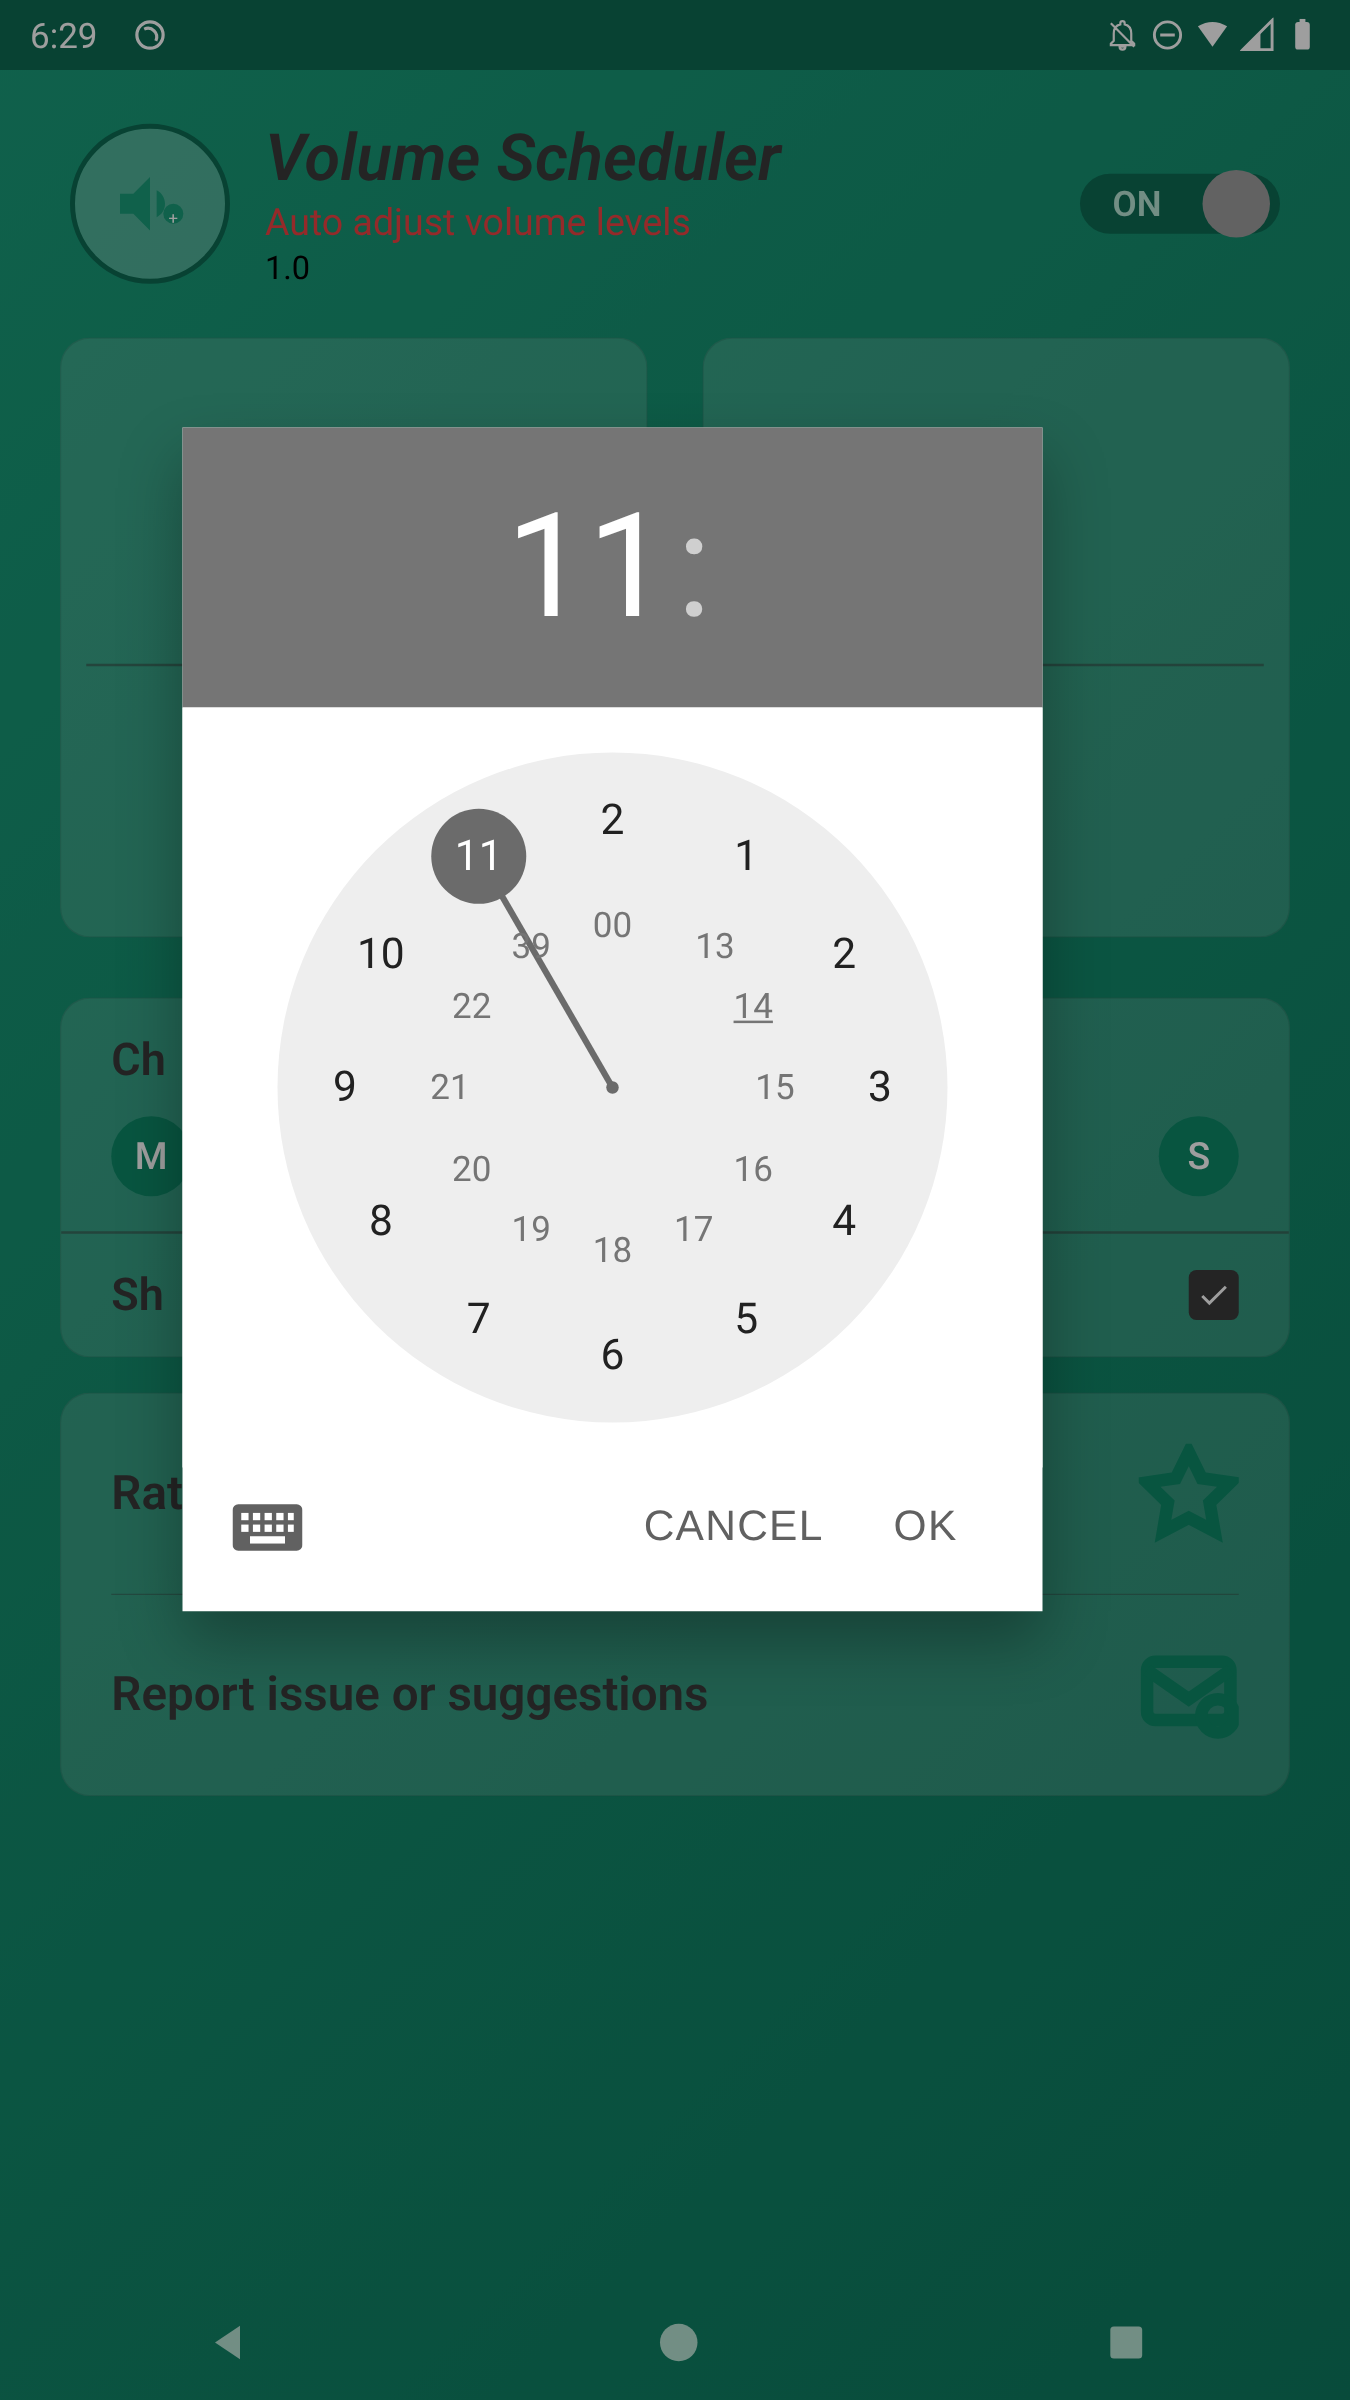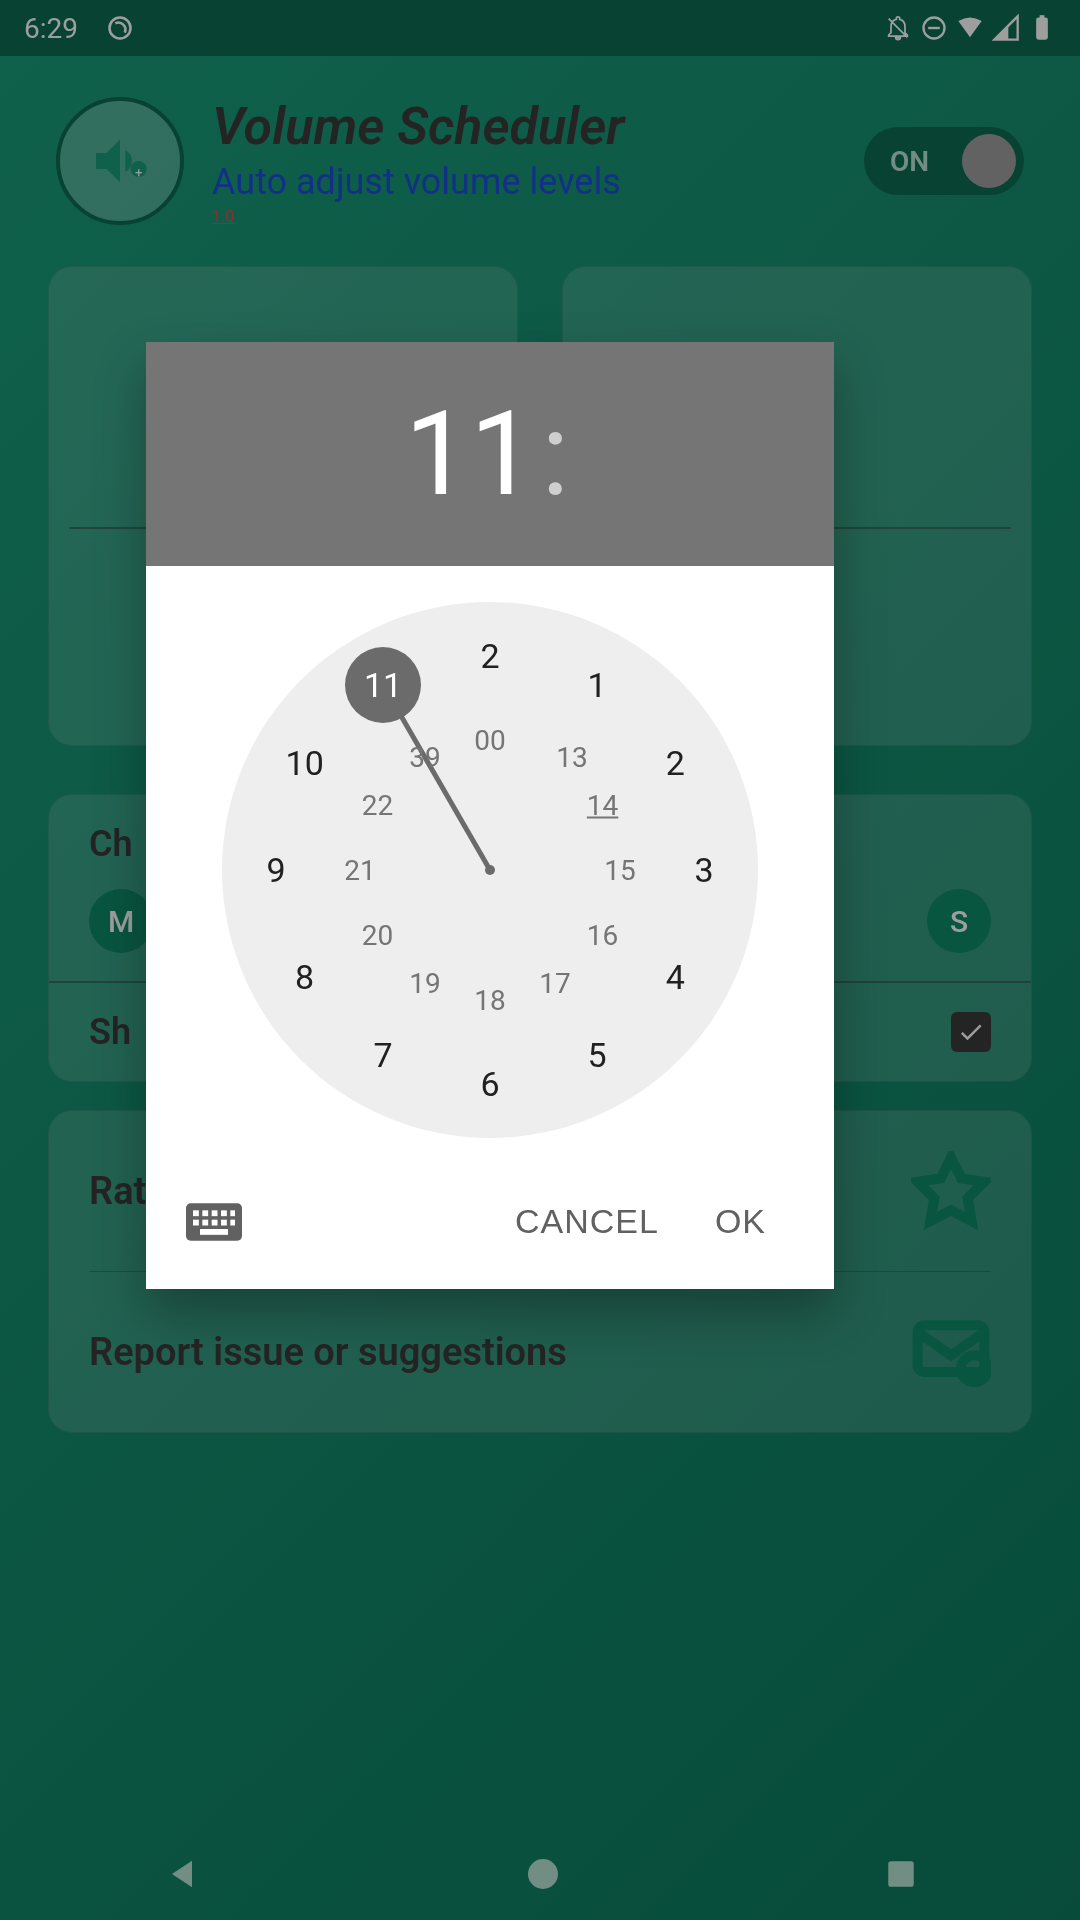--- a/index.html
+++ b/index.html
@@ -19,24 +19,24 @@
   .app-header {
     display: flex; align-items: center; padding: 40px 56px 20px 56px; gap: 28px;
   }
   .app-icon-circle {
     width: 128px; height: 128px; border-radius: 50%; background: rgba(255,255,255,0.25);
     border: 4px solid #0d6b53; display: flex; align-items: center; justify-content: center;
   }
   .app-icon-inner { fill: #1a9d7a; }
   .app-titles { flex: 1; }
   .app-title { font-size: 52px; font-weight: 600; color: #3b3b3b; font-style: italic; }
-  .app-subtitle { font-size: 36px; color: #1d4ed8; margin-top: 4px; }
-  .app-version { font-size: 16px; color: #ef4444; margin-top: 4px; text-decoration: underline; }
+  .app-subtitle { font-size: 30px; color: #ef4444; margin-top: 4px; }
+  .app-version { font-size: 26px; color: #000000; margin-top: 4px; }
   .toggle {
-    width: 160px; height: 68px; background: #0d6b53; border-radius: 40px;
+    width: 160px; height: 48px; background: #0d6b53; border-radius: 40px;
     display: flex; align-items: center; padding: 0 12px; position: relative;
   }
   .toggle-label { color: #b9e5d6; font-size: 28px; font-weight: 600; margin-left: 14px; }
   .toggle-knob {
     width: 54px; height: 54px; background: #9e9e9e; border-radius: 50%;
     position: absolute; right: 8px;
   }
 
   
   .cards-row { display: flex; gap: 44px; padding: 20px 48px; }

